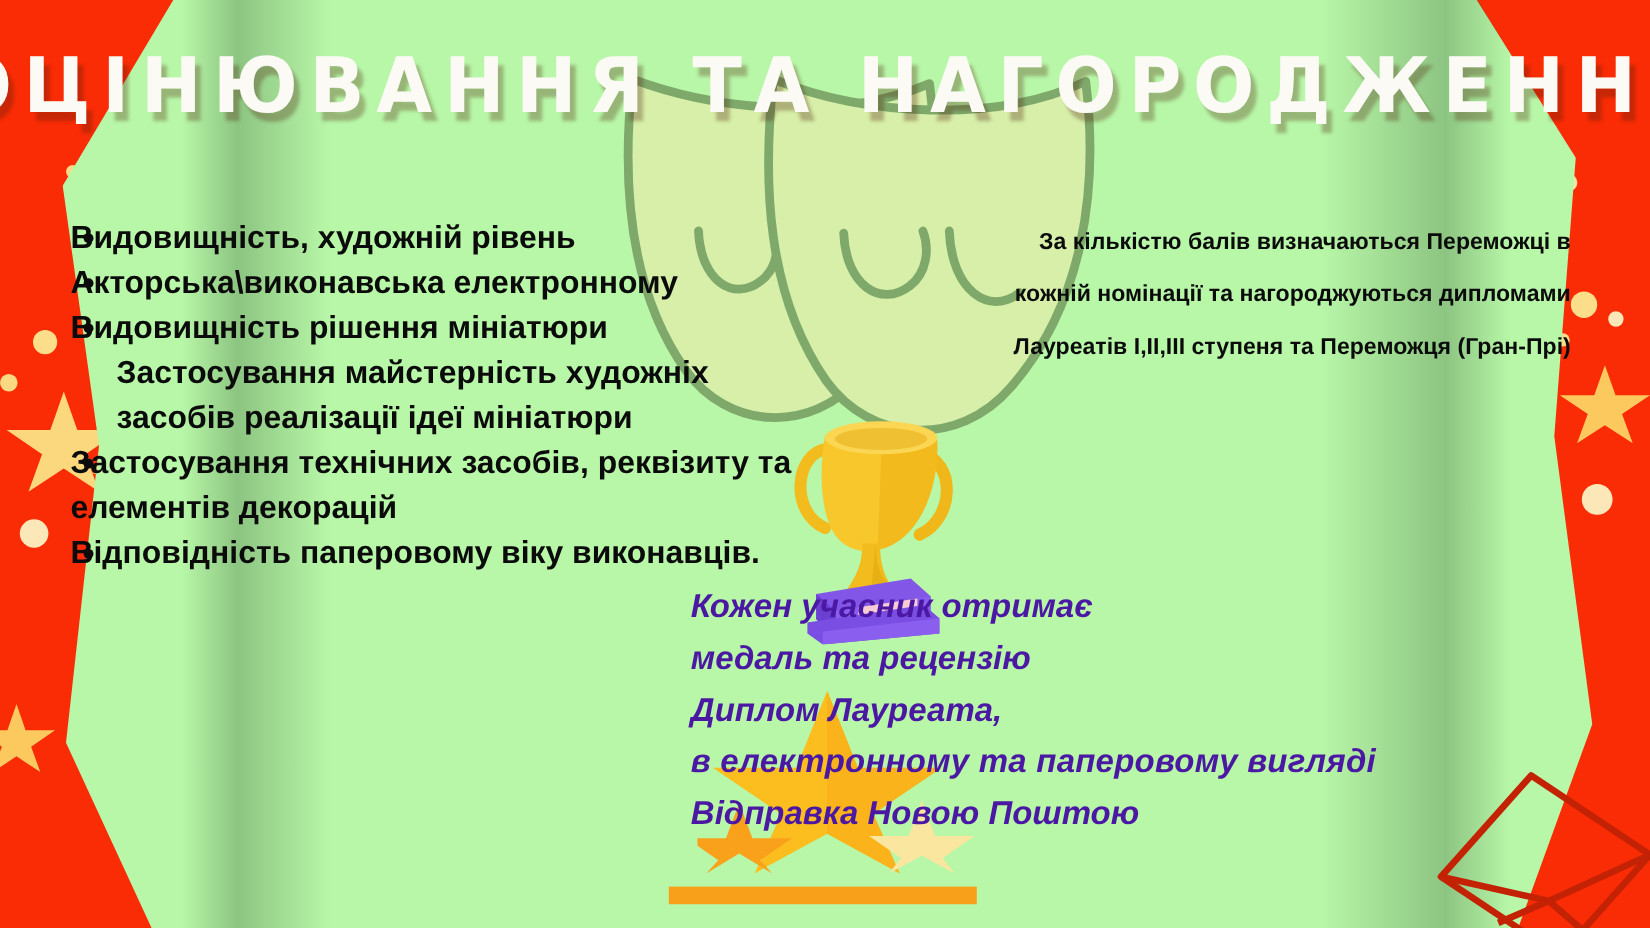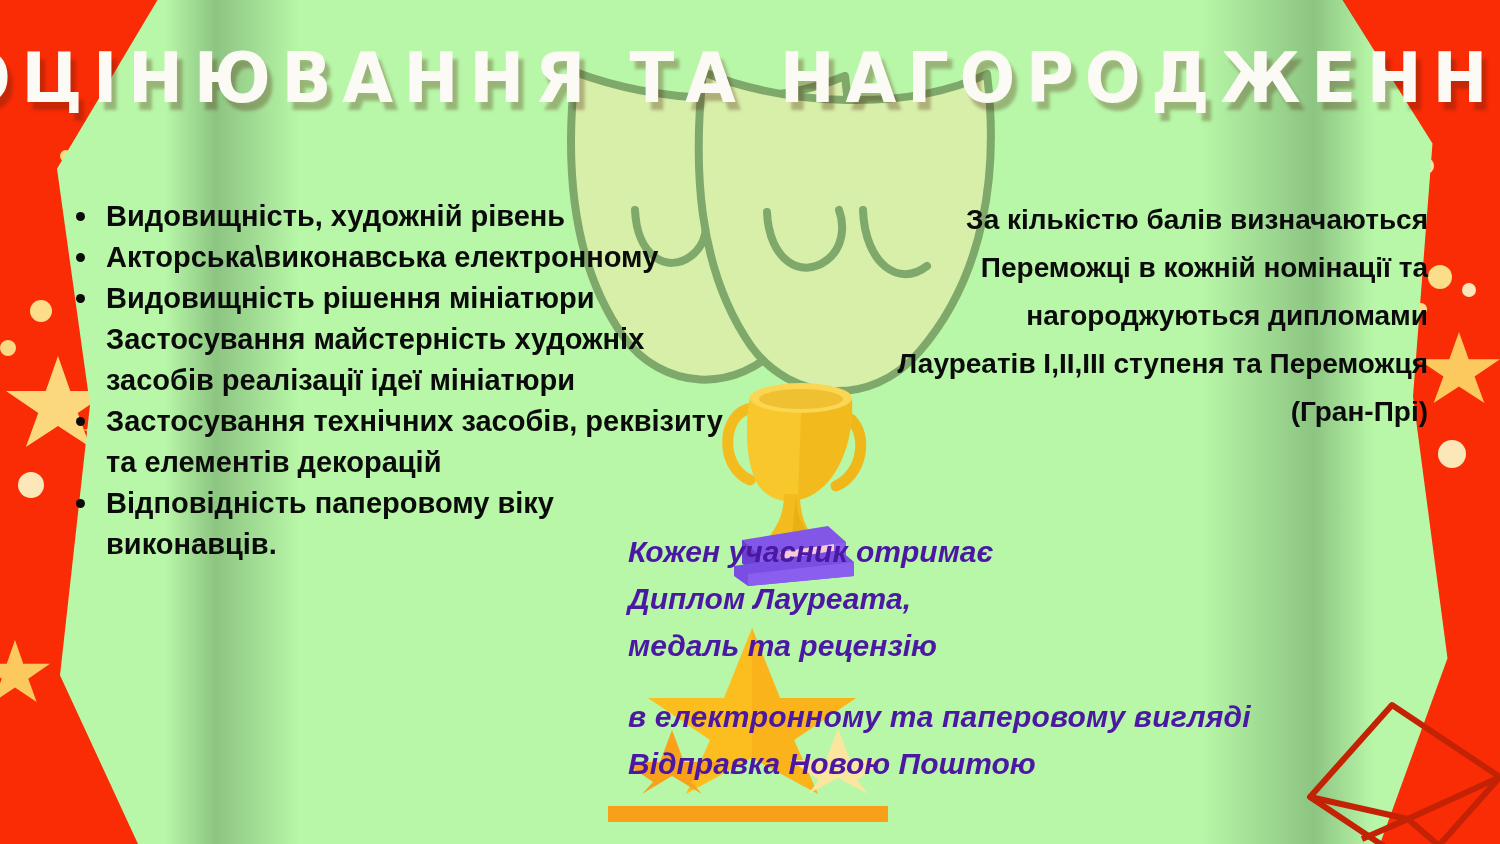--- a/index.html
+++ b/index.html
@@ -105,21 +105,20 @@
     margin: 0;
     padding: 0;
     list-style: none;
     color: #0B0B0B;
     font-size: 29px;
     font-weight: bold;
     line-height: 41px;
   }
   .bullets li {
     position: relative;
-    padding-left: 42px;
     margin: 0;
   }
   .bullets li.no-dot { padding-left: 42px; }
   .bullets li .dot {
     position: absolute;
     left: 12px;
     top: 16px;
     width: 9px;
     height: 9px;
     border-radius: 50%;
@@ -127,41 +126,41 @@
   }
 
   
   .right-col {
     position: absolute;
     right: 72px;
     top: 196px;
     width: 540px;
     text-align: right;
     color: #0B0B0B;
-    font-size: 28px;
+    font-size: 21px;
     font-weight: bold;
     line-height: 48px;
     z-index: 20;
   }
 
   
   .purple-block {
     position: absolute;
     right: 72px;
     top: 528px;
     width: 800px;
     text-align: left;
     color: #4B18A3;
     font-size: 30px;
     font-weight: bold;
     font-style: italic;
     line-height: 47px;
     z-index: 22;
   }
-  .purple-block .wide { letter-spacing: 0.2px; margin-top: 24px; }
+  .purple-block .wide { letter-spacing: 0.2px; }
 
   
   .trophy { position: absolute; left: 706px; top: 374px; width: 176px; height: 212px; z-index: 15; pointer-events: none; }
 
   
   .stars-group { position: absolute; left: 634px; top: 624px; width: 252px; height: 170px; z-index: 12; pointer-events: none; }
   .orange-bar {
     position: absolute;
     left: 608px;
     top: 806px;
@@ -286,22 +285,22 @@
       <polygon points="38,106 50,138 86,138 57,158 68,170 38,152 8,170 19,158 -10,138 26,138" fill="#F9A11B"></polygon>
 
       <polygon points="204,104 216,136 252,136 223,156 234,170 204,154 174,170 185,156 156,136 192,136" fill="#FBE6A0"></polygon>
     </svg>
   </div>
 
   <div class="orange-bar"></div>
 
   <div class="purple-block">
     <div>Кожен учасник отримає</div>
+    <div>медаль та рецензію</div>
     <div>Диплом Лауреата,</div>
-    <div>медаль та рецензію</div>
     <div class="wide">в електронному та паперовому вигляді</div>
     <div>Відправка Новою Поштою</div>
   </div>
 
   <div class="envelope">
     <svg viewBox="0 0 210 175" width="210" height="175" xmlns="http://www.w3.org/2000/svg">
       <g fill="none" stroke="#C42205" stroke-width="6" stroke-linejoin="round">
         <polygon points="10,98 92,6 200,78 118,170"></polygon>
         <polyline points="10,98 108,120 200,78"></polyline>
         <polyline points="62,140 108,120 152,158"></polyline>

